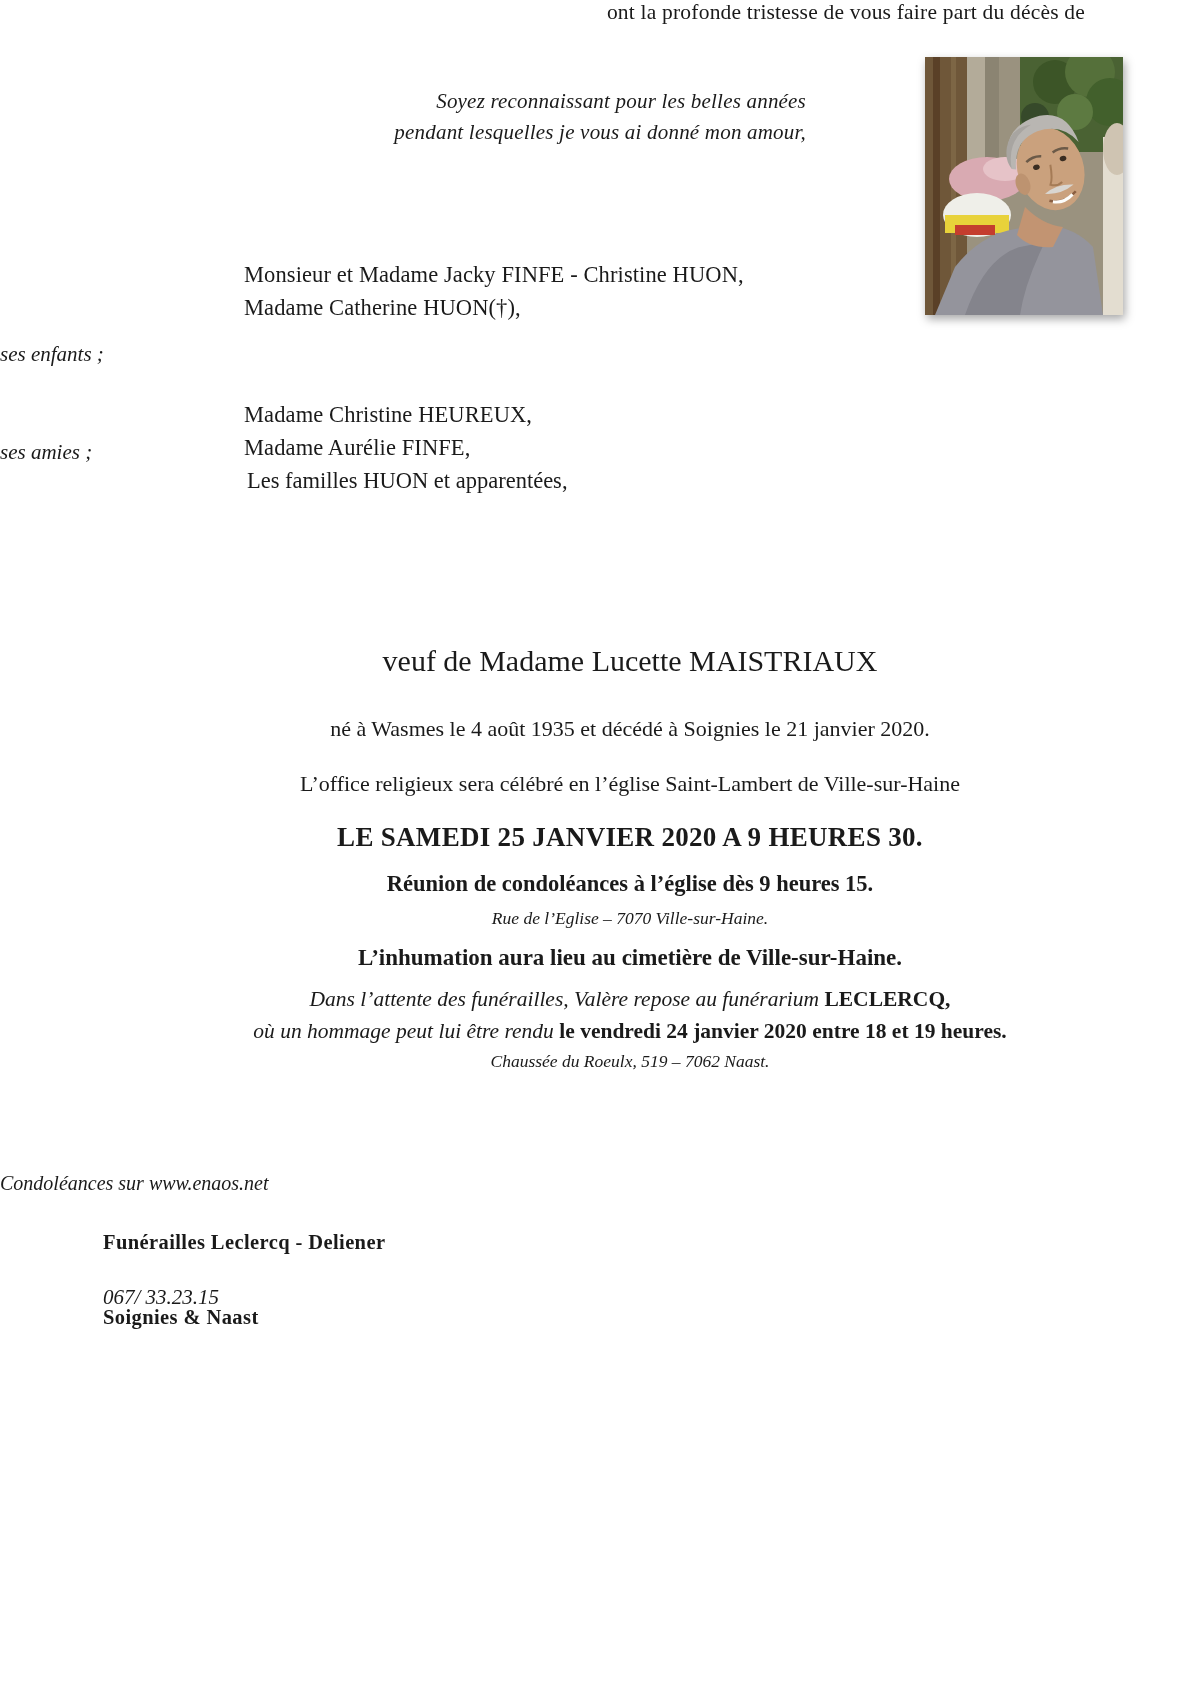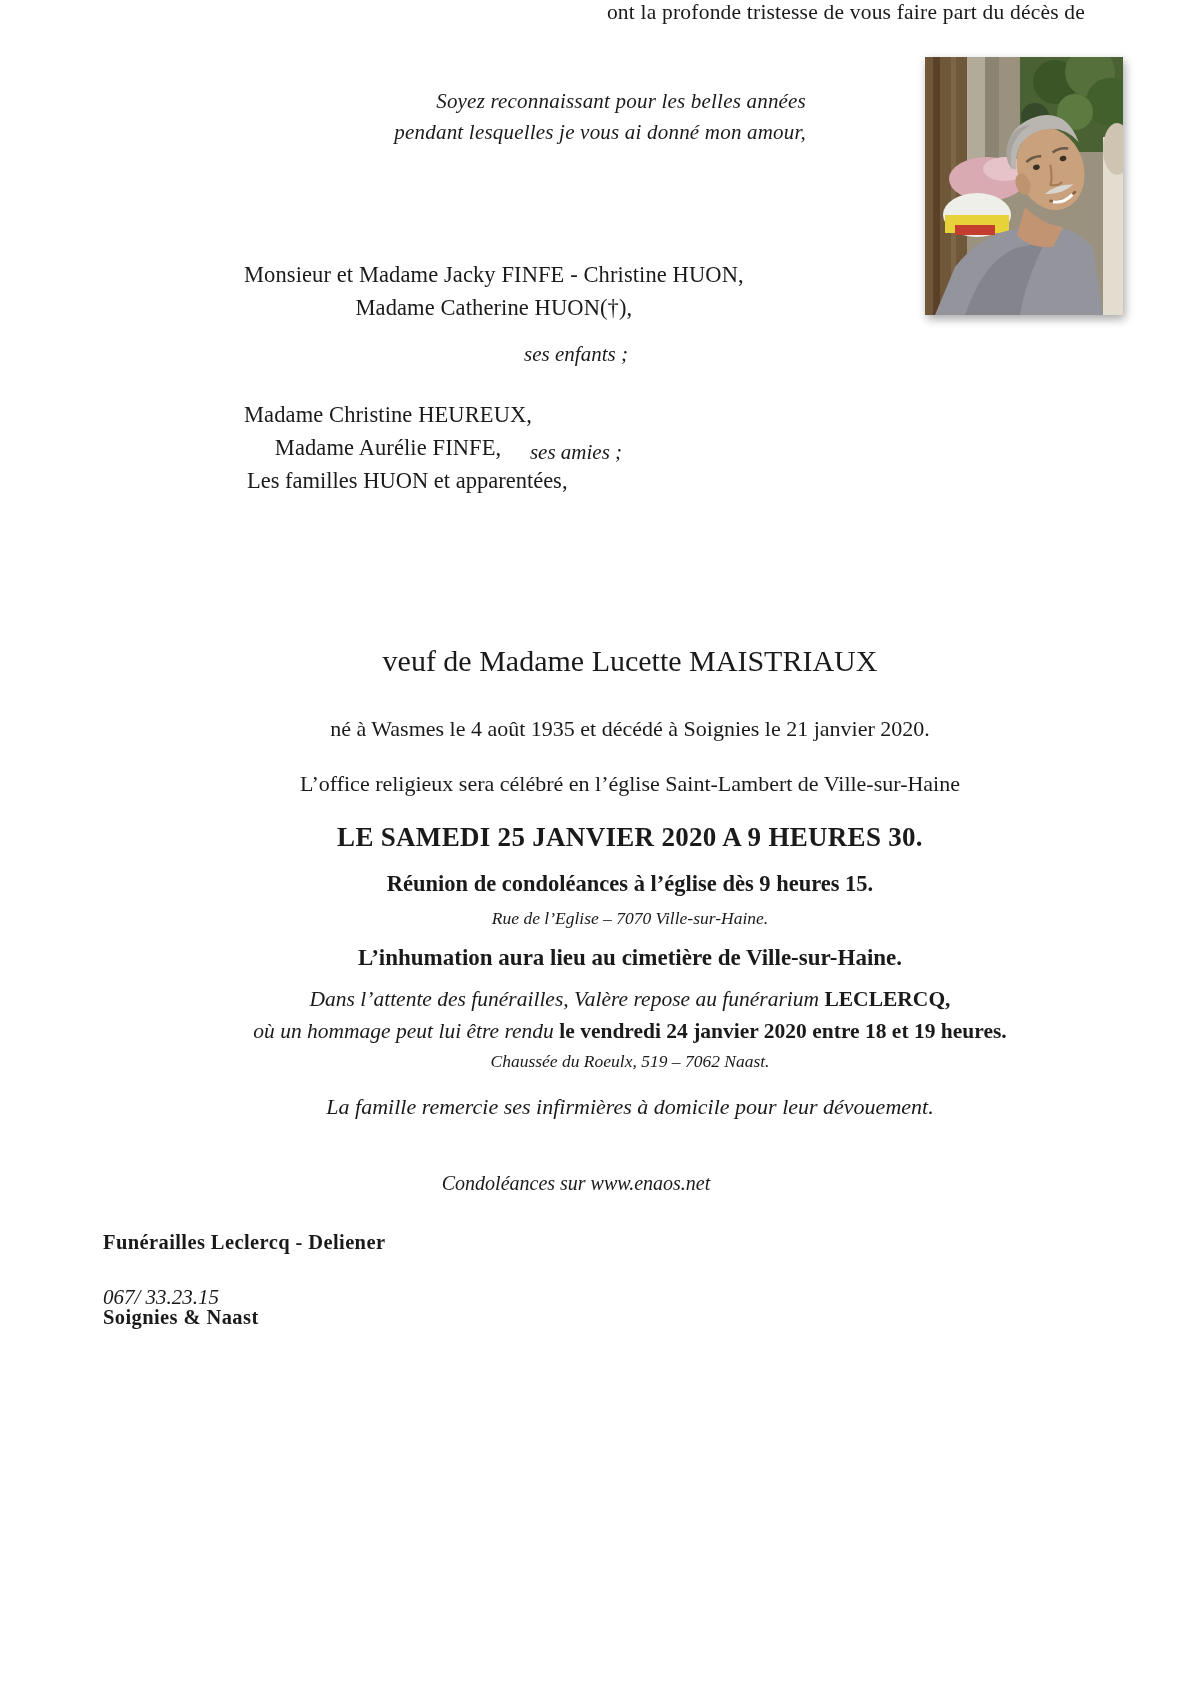--- a/index.html
+++ b/index.html
@@ -5,32 +5,32 @@
   html,body{margin:0;padding:0;background:#888;}
   .page{
     position:relative;
     width:1194px;height:1686px;
     margin:0 auto;
     background:#ffffff;
     font-family:"Liberation Serif","DejaVu Serif",serif;
     color:#1a1a1a;
     overflow:hidden;
   }
-  .abs{position:absolute;text-align:center;}
+  .abs{position:absolute;}
   .it{font-style:italic;}
   .b{font-weight:bold;}
 
   .quote{top:86px;left:0;width:806px;text-align:right;
          font-style:italic;font-size:21px;line-height:31px;letter-spacing:.2px;}
 
   .names{left:244px;font-size:22.5px;line-height:33px;letter-spacing:.1px;}
   .names1{top:258px;}
   .names2{top:398px;}
 
-  .ralign{left:0;width:1062px;text-align:center;padding-left:45px;}
+  .ralign{left:0;width:1062px;text-align:left;}
   .rel-label{font-style:italic;font-size:21px;}
   .ses-enfants{top:342px;}
   .ses-amies{top:440px;}
 
   .familles{left:247px;top:468px;font-size:22.5px;}
 
   .tristesse{left:12px;width:1073px;text-align:right;
              font-size:21.5px;letter-spacing:.2px;}
 
   .cblock{left:103px;width:1054px;text-align:center;}
@@ -156,21 +156,20 @@
   <div class="abs cblock office">L’office religieux sera célébré en l’église Saint-Lambert de Ville-sur-Haine</div>
   <div class="abs cblock cdate">LE SAMEDI 25 JANVIER 2020 A 9 HEURES 30.</div>
   <div class="abs cblock reunion">Réunion de condoléances à l’église dès 9 heures 15.</div>
   <div class="abs cblock small-addr eglise-addr">Rue de l’Eglise – 7070 Ville-sur-Haine.</div>
   <div class="abs cblock inhumation">L’inhumation aura lieu au cimetière de Ville-sur-Haine.</div>
 
   <div class="abs cblock attente attente1"><span class="it">Dans l’attente des funérailles, Valère repose au funérarium </span><span class="b">LECLERCQ,</span></div>
   <div class="abs cblock attente attente2"><span class="it">où un hommage peut lui être rendu </span><span class="b">le vendredi 24 janvier 2020 entre 18 et 19 heures.</span></div>
   <div class="abs cblock small-addr roeulx-addr">Chaussée du Roeulx, 519 – 7062 Naast.</div>
 
-  <div class="abs cblock remercie">La famille remercie ses infirmières à domicile pour leur dévouement.</div>
 
   <div class="abs ralign condoleances">Condoléances sur www.enaos.net</div>
 
   <div class="abs sig sig1">Funérailles Leclercq - Deliener</div>
   <div class="abs sig sig2">Soignies &amp; Naast</div>
   <div class="abs sig sig3">067/ 33.23.15</div>
 
 </div>
 
 </body></html>

